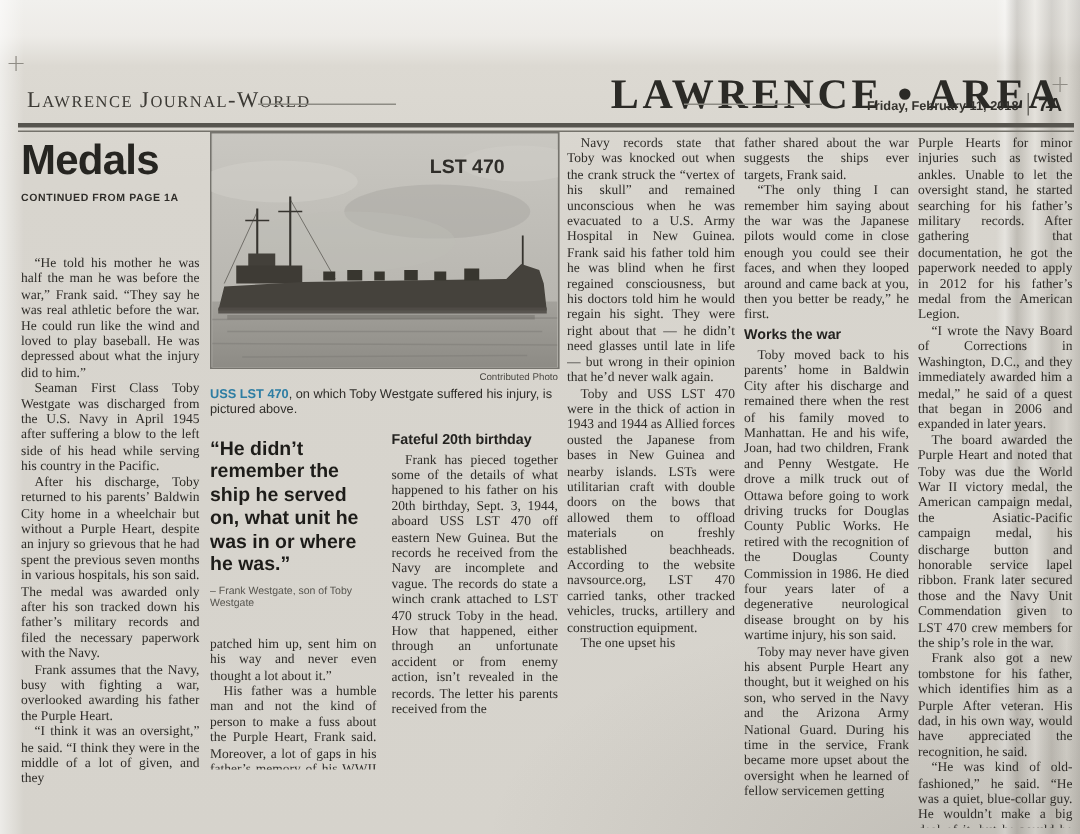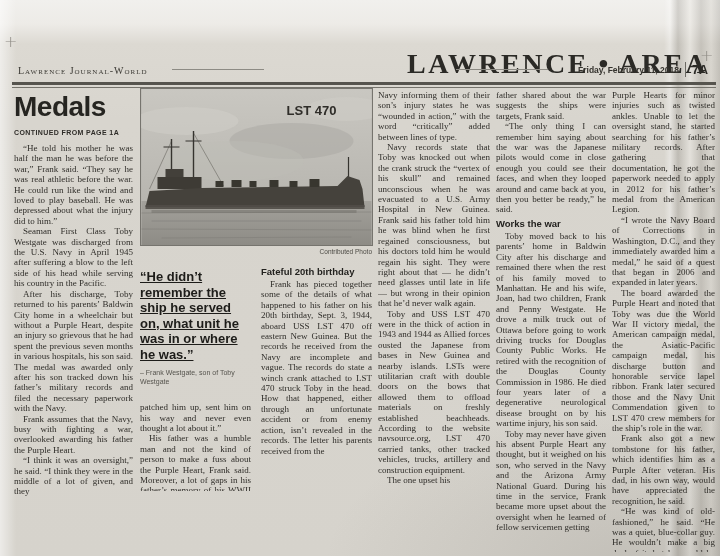--- a/index.html
+++ b/index.html
@@ -8,50 +8,50 @@
     background:
       radial-gradient(ellipse 500px 260px at 88% 102%, rgba(115,111,103,.20), transparent 62%),
       linear-gradient(90deg, rgba(255,255,255,.55) 0px, rgba(255,255,255,0) 16px),
       linear-gradient(90deg, transparent 0px, transparent 664px, rgba(255,255,255,.35) 670px, rgba(120,116,108,.26) 678px, rgba(236,234,229,.55) 690px, rgba(148,144,136,.32) 701px, rgba(214,211,204,.45) 711px, rgba(138,135,128,.30) 720px),
       linear-gradient(180deg, #f1f0ed 0px, #edebe7 24px, #dcd9d2 44px, #d8d5ce 120px, #d6d3cc 556px);
     font-family:"Liberation Serif", serif;color:#2f2d29;
   }
   .reg-cross{position:absolute;font:300 16px "DejaVu Sans",sans-serif;color:#8f8c85;}
   
   .masthead{position:absolute;left:18px;top:50px;right:12px;height:30px;}
-  .brand{position:absolute;left:0;bottom:4px;font-size:10px;font-variant:small-caps;letter-spacing:1px;color:#3c3a35;}
+  .brand{position:absolute;left:0;bottom:4px;font-size:15px;font-variant:small-caps;letter-spacing:1px;color:#3c3a35;}
   .section-title{position:absolute;left:0;right:0;bottom:0;text-align:right;font-weight:bold;font-size:28px;letter-spacing:2.5px;color:#2b2a26;}
   .dateblock{position:absolute;right:0;bottom:3px;display:flex;align-items:center;gap:6px;}
   .dateline{font:bold 8.5px "Liberation Sans",sans-serif;color:#34322d;}
   .date-divider{width:1px;height:15px;background:#6b6963;}
   .pagenum{font:bold 12.5px "Liberation Sans",sans-serif;color:#2b2a26;}
   .hairline{position:absolute;height:1px;background:#8d8b84;top:69px;}
   .rule-main{position:absolute;left:12px;right:4px;top:82px;height:3px;background:#56544e;}
   .rule-sub{position:absolute;left:12px;right:4px;top:87px;height:1px;background:#74726b;}
   
   .bodytext p{margin:0;text-indent:9px;text-align:justify;font-size:9px;line-height:10.4px;}
   .bodytext p.noindent{text-indent:0;}
   .subhead{font:bold 9.5px/12px "Liberation Sans",sans-serif;color:#23221f;margin:3px 0 1px;}
   .col{position:absolute;top:90px;height:462px;overflow:hidden;}
   #col1{left:14px;width:119px;top:92px;height:460px;}
   .headline{font:bold 28px/29px "Liberation Sans",sans-serif;letter-spacing:-.5px;color:#262521;}
   .kicker{font:bold 7px/9px "Liberation Sans",sans-serif;letter-spacing:.4px;color:#2f2d29;margin-top:7px;}
-  #col1 .bodytext{margin-top:6px;}
+  #col1 .bodytext{margin-top:33px;}
   #col4{left:378px;width:112px;}
   #col5{left:496px;width:110px;}
   #col6{left:612px;width:103px;}
   
   .photo-wrap{position:absolute;left:140px;top:88px;width:233px;}
   .photo{width:231px;height:156px;border:1px solid #76746e;background:#b6b4ae;display:block;}
   .credit{text-align:right;font:6.5px/8px "Liberation Sans",sans-serif;color:#4c4a44;margin:2px 1px 1px 0;}
   .caption{font:8.5px/10.3px "Liberation Sans",sans-serif;color:#2e2c28;}
   .cap-lead{color:#2d7da3;font-weight:bold;}
   .mid-cols{display:flex;gap:10px;margin-top:7px;}
   .mid-col{width:111px;overflow:hidden;height:228px;}
-  .pullquote{font:bold 13px/15.5px "Liberation Sans",sans-serif;color:#1d1c19;margin:6px 0 7px;text-decoration:underline;}
+  .pullquote{font:bold 13px/15.5px "Liberation Sans",sans-serif;color:#1d1c19;margin:6px 0 7px;}
   .pq-attr{font:7px/8.6px "Liberation Sans",sans-serif;color:#56544e;margin-bottom:16px;}
 </style>
 </head>
 <body>
 
 <div id="page">
 
   <span class="reg-cross" style="left:4px;top:32px;">+</span>
   <span class="reg-cross" style="left:700px;top:46px;">+</span>
 
@@ -123,46 +123,46 @@
             <rect x="128" y="91" width="9" height="7"></rect>
           <rect x="148" y="92" width="8" height="6"></rect>
             <rect x="168" y="90" width="10" height="8"></rect>
         </g>
         <rect x="4" y="116" width="219" height="4" fill="#504d47" opacity=".9"></rect>
         <rect x="10" y="121" width="205" height="3" fill="#6f6d67" opacity=".5"></rect>
       </g>
       <text x="170" y="26" text-anchor="middle" font-family="Liberation Sans, sans-serif" font-size="13" font-weight="600" fill="#2f2d29">LST 470</text>
     </svg>
     <div class="credit">Contributed Photo</div>
+    <div class="caption"><span class="cap-lead">USS LST 470</span><span>, on which Toby Westgate suffered his injury, is pictured above.</span></div>
 
     <div class="mid-cols">
       <div class="mid-col bodytext">
         <div class="pullquote">“He didn’t remember the ship he served on, what unit he was in or where he was.”</div>
         <div class="pq-attr">– Frank Westgate, son of Toby Westgate</div>
         <p class="noindent">patched him up, sent him on his way and never even thought a lot about it.”</p>
         <p>His father was a humble man and not the kind of person to make a fuss about the Purple Heart, Frank said. Moreover, a lot of gaps in his father’s memory of his WWII service persisted because of his head injury.</p>
 
       </div>
       <div class="mid-col bodytext">
         <div class="subhead">Fateful 20th birthday</div>
         <p>Frank has pieced together some of the details of what happened to his father on his 20th birthday, Sept. 3, 1944, aboard USS LST 470 off eastern New Guinea. But the records he received from the Navy are incomplete and vague. The records do state a winch crank attached to LST 470 struck Toby in the head. How that happened, either through an unfortunate accident or from enemy action, isn’t revealed in the records. The letter his parents received from the</p>
       </div>
     </div>
   </div>
 
   <div class="col bodytext" id="col4">
-    <p class="noindent">Navy informing them of their son’s injury states he was “wounded in action,” with the word “critically” added between lines of type.</p>
     <p>Navy records state that Toby was knocked out when the crank struck the “vertex of his skull” and remained unconscious when he was evacuated to a U.S. Army Hospital in New Guinea. Frank said his father told him he was blind when he first regained consciousness, but his doctors told him he would regain his sight. They were right about that — he didn’t need glasses until late in life — but wrong in their opinion that he’d never walk again.</p>
     <p>Toby and USS LST 470 were in the thick of action in 1943 and 1944 as Allied forces ousted the Japanese from bases in New Guinea and nearby islands. LSTs were utilitarian craft with double doors on the bows that allowed them to offload materials on freshly established beachheads. According to the website navsource.org, LST 470 carried tanks, other tracked vehicles, trucks, artillery and construction equipment.</p>
     <p>The one upset his</p>
   </div>
 
   <div class="col bodytext" id="col5">
-    <p class="noindent">father shared about the war suggests the ships were targets, Frank said.</p>
-    <p>“The only thing I can remember him saying about the war was the Japanese pilots would come in close enough you could see their faces, and when they looped around and came back at you, then you better be ready,” he said.</p>
+    <p class="noindent">father shared about the war suggests the ships ever targets, Frank said.</p>
+    <p>“The only thing I can remember him saying about the war was the Japanese pilots would come in close enough you could see their faces, and when they looped around and came back at you, then you better be ready,” he first.</p>
     <div class="subhead">Works the war</div>
     <p>Toby moved back to his parents’ home in Baldwin City after his discharge and remained there when the rest of his family moved to Manhattan. He and his wife, Joan, had two children, Frank and Penny Westgate. He drove a milk truck out of Ottawa before going to work driving trucks for Douglas County Public Works. He retired with the recognition of the Douglas County Commission in 1986. He died four years later of a degenerative neurological disease brought on by his wartime injury, his son said.</p>
     <p>Toby may never have given his absent Purple Heart any thought, but it weighed on his son, who served in the Navy and the Arizona Army National Guard. During his time in the service, Frank became more upset about the oversight when he learned of fellow servicemen getting</p>
   </div>
 
   <div class="col bodytext" id="col6">
     <p class="noindent">Purple Hearts for minor injuries such as twisted ankles. Unable to let the oversight stand, he started searching for his father’s military records. After gathering that documentation, he got the paperwork needed to apply in 2012 for his father’s medal from the American Legion.</p>
     <p>“I wrote the Navy Board of Corrections in Washington, D.C., and they immediately awarded him a medal,” he said of a quest that began in 2006 and expanded in later years.</p>
     <p>The board awarded the Purple Heart and noted that Toby was due the World War II victory medal, the American campaign medal, the Asiatic-Pacific campaign medal, his discharge button and honorable service lapel ribbon. Frank later secured those and the Navy Unit Commendation given to LST 470 crew members for the ship’s role in the war.</p>
     <p>Frank also got a new tombstone for his father, which identifies him as a Purple After veteran. His dad, in his own way, would have appreciated the recognition, he said.</p>

